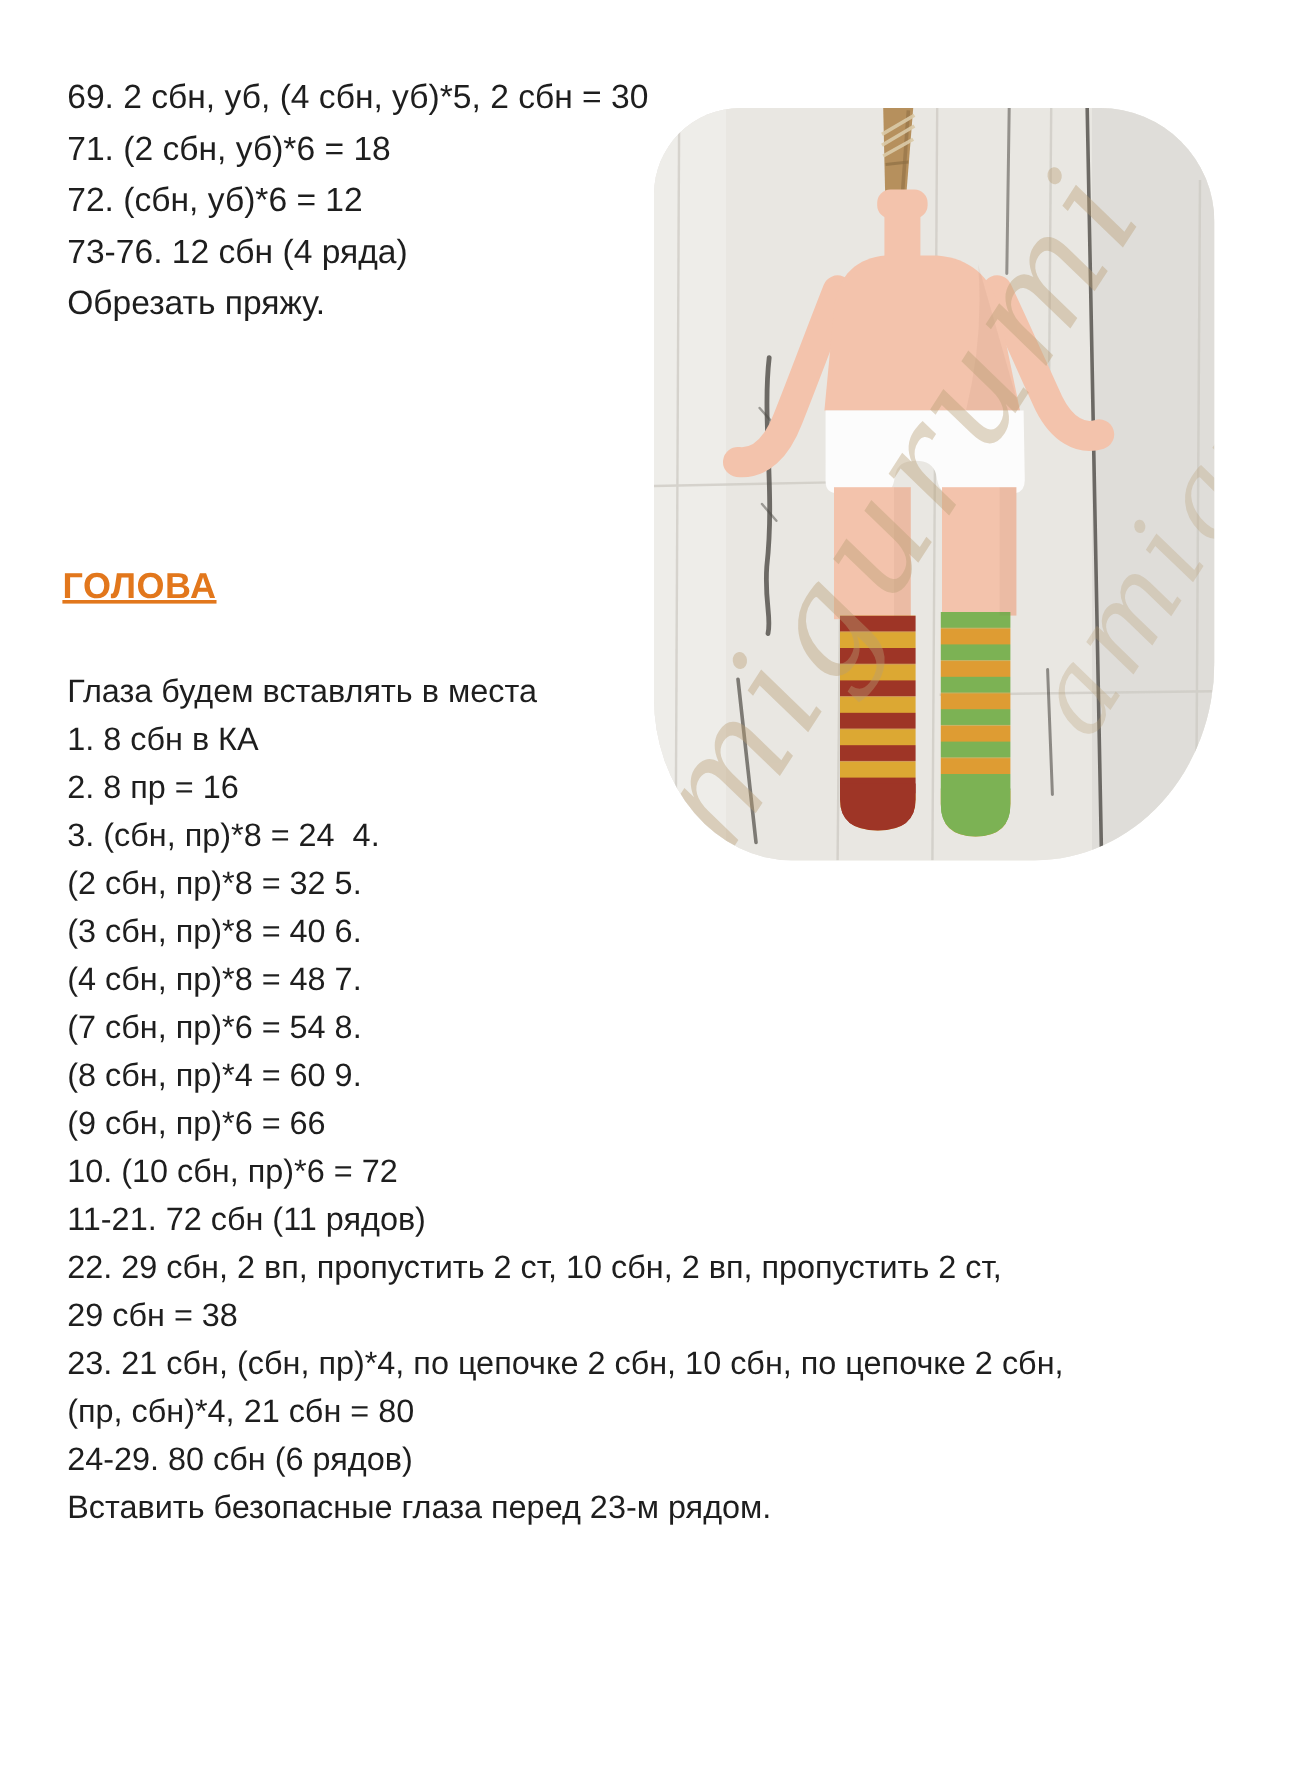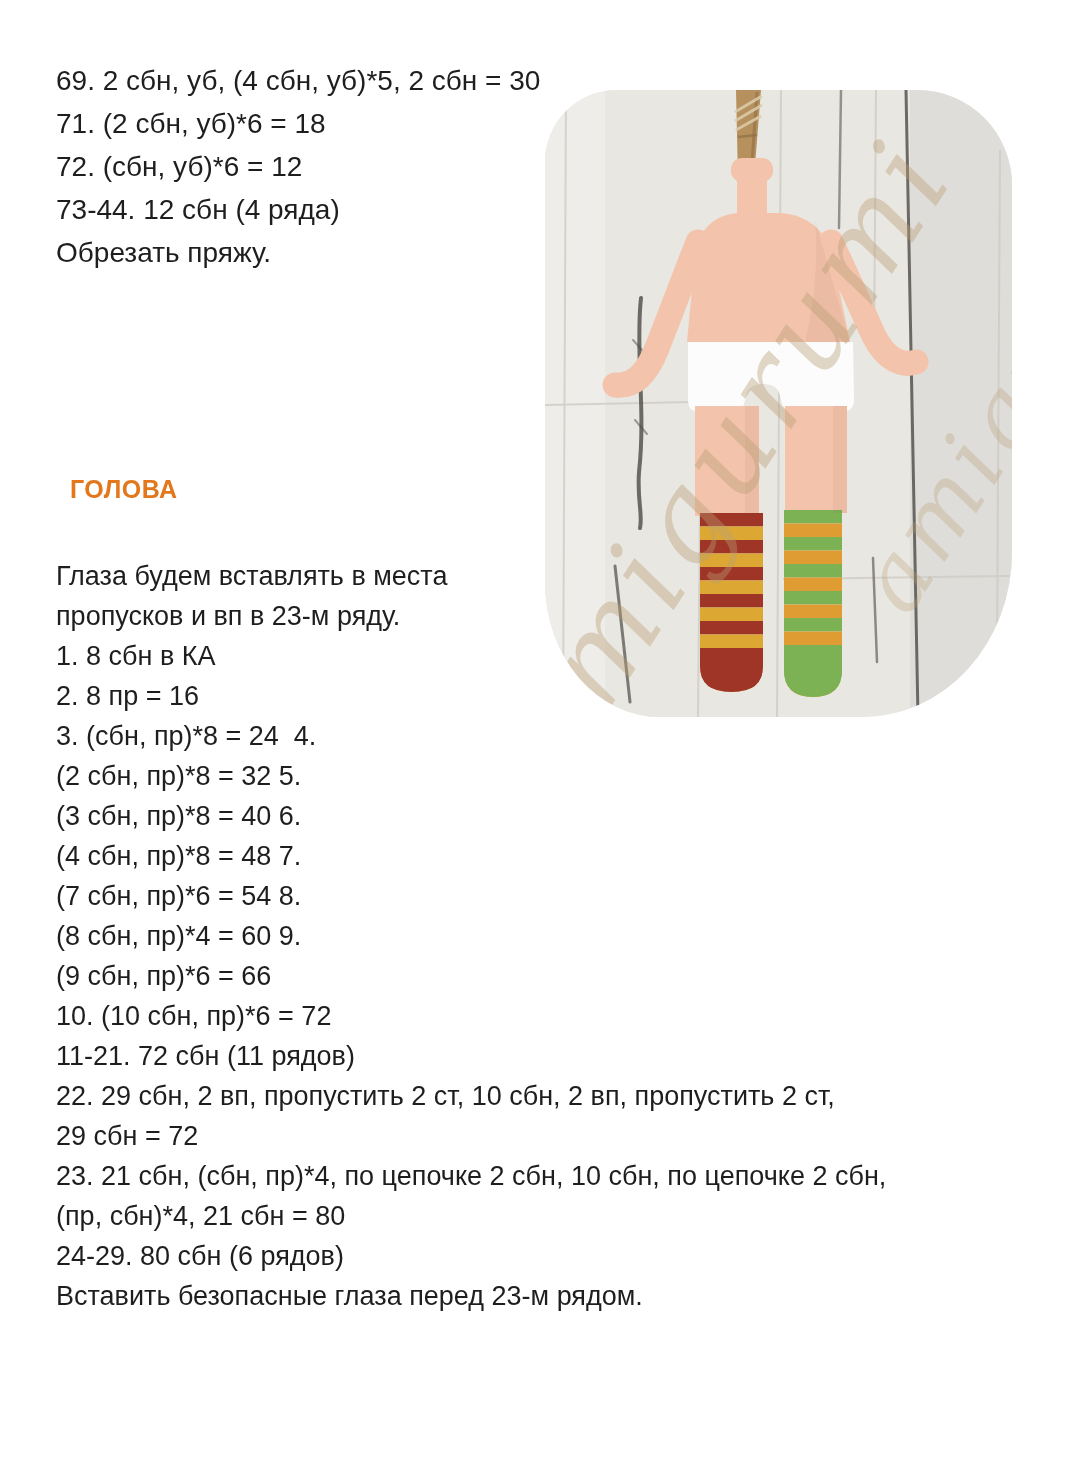--- a/index.html
+++ b/index.html
@@ -17,66 +17,66 @@
     overflow: hidden;
   }
   .text-block { position: absolute; left: 56px; }
   .text-block .line {
     white-space: pre;
     color: var(--text);
   }
   #top-block { top: 59px; }
   #top-block .line { font-size: 28px; line-height: 43px; }
   #section-heading {
-    position: absolute; left: 70px; top: 471px;
-    font-size: 25px; line-height: 36px; font-weight: 700;
+    position: absolute; left: 52px; top: 471px;
+    font-size: 30px; line-height: 36px; font-weight: 700;
     color: var(--accent);
     letter-spacing: 0.5px;
+    text-decoration: underline;
   }
   #head-block { top: 556px; }
   #head-block .line { font-size: 27px; line-height: 40px; }
   #pattern-photo {
     position: absolute;
     left: 545px; top: 90px;
     width: 467px; height: 627px;
     border-radius: 72px 95px 150px 115px / 72px 95px 165px 135px;
     overflow: hidden;
     background: var(--wood-bg);
   }
   #pattern-photo svg { display: block; width: 100%; height: 100%; }
 </style>
 </head>
 <body>
 
 <div id="top-block" class="text-block">
   <div class="line">69. 2 сбн, уб, (4 сбн, уб)*5, 2 сбн = 30</div>
   <div class="line">71. (2 сбн, уб)*6 = 18</div>
   <div class="line">72. (сбн, уб)*6 = 12</div>
-  <div class="line">73-44. 12 сбн (4 ряда)</div>
+  <div class="line">73-76. 12 сбн (4 ряда)</div>
   <div class="line">Обрезать пряжу.</div>
 </div>
 
 <div id="section-heading">ГОЛОВА</div>
 
 <div id="head-block" class="text-block">
   <div class="line">Глаза будем вставлять в места</div>
-  <div class="line">пропусков и вп в 23-м ряду.</div>
   <div class="line">1. 8 сбн в КА</div>
   <div class="line">2. 8 пр = 16</div>
   <div class="line">3. (сбн, пр)*8 = 24  4.</div>
   <div class="line">(2 сбн, пр)*8 = 32 5.</div>
   <div class="line">(3 сбн, пр)*8 = 40 6.</div>
   <div class="line">(4 сбн, пр)*8 = 48 7.</div>
   <div class="line">(7 сбн, пр)*6 = 54 8.</div>
   <div class="line">(8 сбн, пр)*4 = 60 9.</div>
   <div class="line">(9 сбн, пр)*6 = 66</div>
   <div class="line">10. (10 сбн, пр)*6 = 72</div>
   <div class="line">11-21. 72 сбн (11 рядов)</div>
   <div class="line">22. 29 сбн, 2 вп, пропустить 2 ст, 10 сбн, 2 вп, пропустить 2 ст,</div>
-  <div class="line">29 сбн = 72</div>
+  <div class="line">29 сбн = 38</div>
   <div class="line">23. 21 сбн, (сбн, пр)*4, по цепочке 2 сбн, 10 сбн, по цепочке 2 сбн,</div>
   <div class="line">(пр, сбн)*4, 21 сбн = 80</div>
   <div class="line">24-29. 80 сбн (6 рядов)</div>
   <div class="line">Вставить безопасные глаза перед 23-м рядом.</div>
 </div>
 
 <div id="pattern-photo">
   <svg viewBox="0 0 467 627" xmlns="http://www.w3.org/2000/svg">
     <defs>
       <pattern id="sockL" patternUnits="userSpaceOnUse" x="0" y="423" width="12" height="27">

